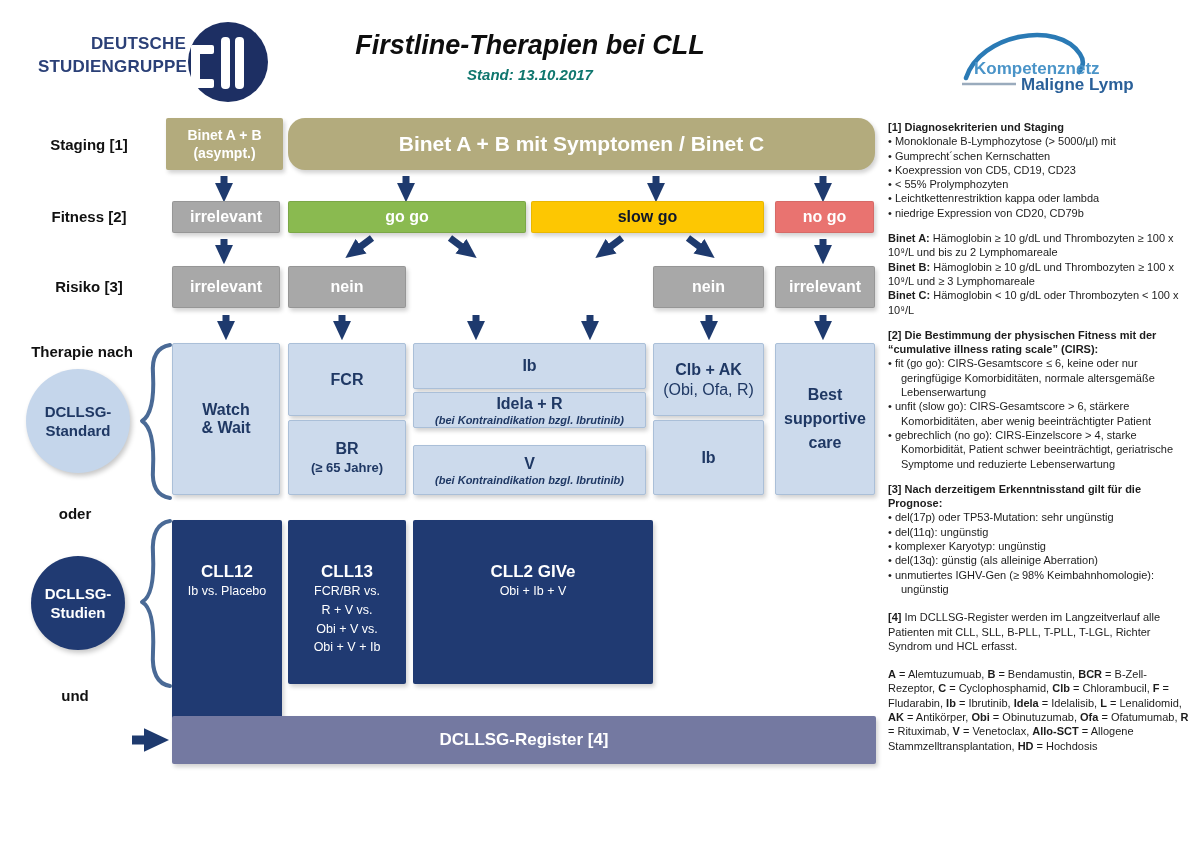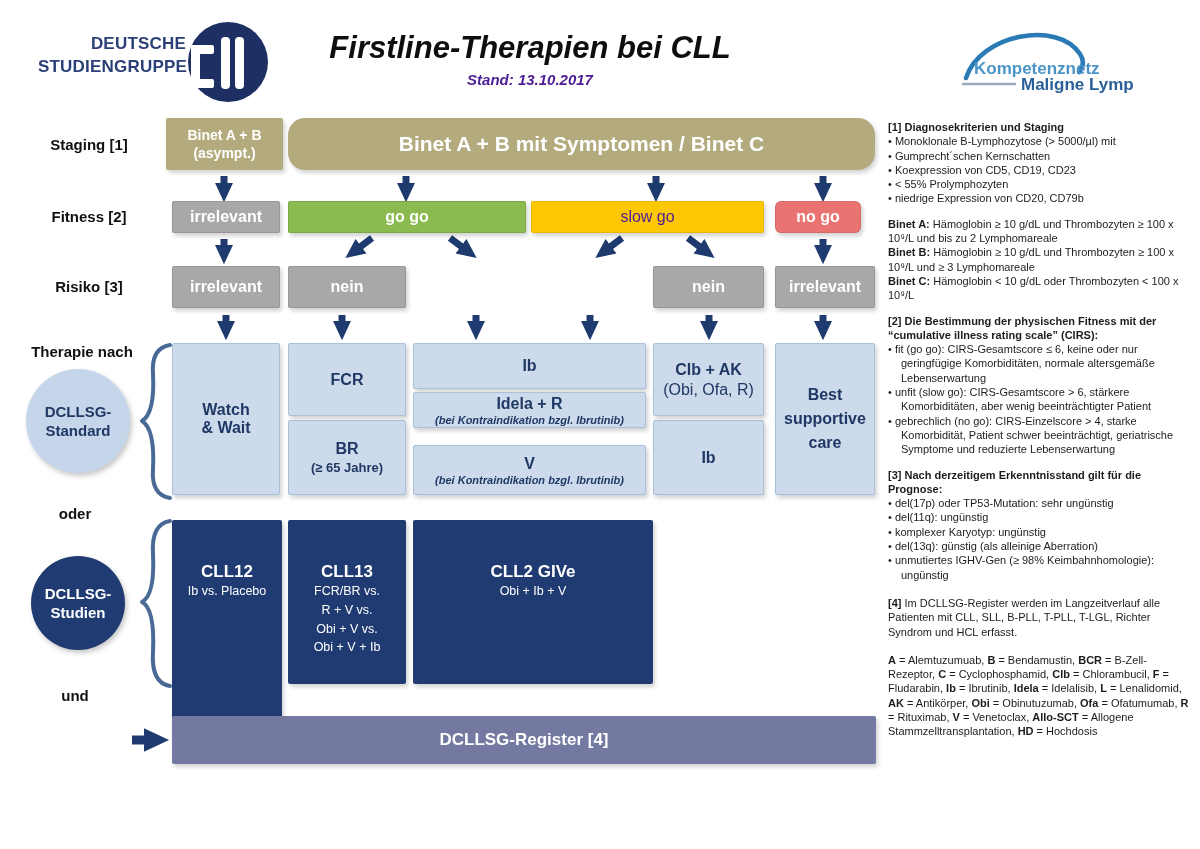--- a/index.html
+++ b/index.html
@@ -4,32 +4,32 @@
 <style>
   html,body{margin:0;padding:0;}
   body{font-family:"Liberation Sans",sans-serif;background:#fff;}
   #page{position:relative;width:1200px;height:849px;background:#ffffff;overflow:hidden;}
 
   
   .dsg-text{position:absolute;left:38px;top:33px;width:148px;text-align:right;
     color:var(--c-dsg);font-weight:700;font-size:17px;line-height:1.35;letter-spacing:.2px;}
   .dsg-circle{position:absolute;left:186px;top:20px;}
   .title-block{position:absolute;left:310px;top:30px;width:440px;text-align:center;}
-  .main-title{font-size:31px;font-weight:800;font-style:italic;color:#0e0e0e;}
-  .sub-title{font-size:15px;font-weight:700;font-style:italic;color:#4c1d95;margin-top:5px;}
+  .main-title{font-size:27px;font-weight:800;font-style:italic;color:#0e0e0e;}
+  .sub-title{font-size:15px;font-weight:700;font-style:italic;color:#0f766e;margin-top:5px;}
   .kml-logo{position:absolute;left:958px;top:20px;}
 
   
   .box{position:absolute;display:flex;flex-direction:column;align-items:center;justify-content:center;
     text-align:center;border-radius:2px;box-shadow:2px 3px 4px rgba(0,0,0,.18);box-sizing:border-box;}
   .pre{white-space:pre-line;}
   .tan{background:var(--c-tan);color:#fff;font-weight:700;}
   .gray{background:var(--c-gray);color:#fff;font-weight:700;border:1px solid rgba(0,0,0,.10);}
   .green{background:var(--c-green);color:#fff;font-weight:700;border:1px solid rgba(0,0,0,.10);}
-  .yellow{background:var(--c-yellow);color:#4c1d95;font-weight:400;border:1px solid rgba(0,0,0,.08);}
+  .yellow{background:var(--c-yellow);color:#0f172a;font-weight:700;border:1px solid rgba(0,0,0,.08);}
   .red{background:var(--c-red);color:#fff;font-weight:700;border:1px solid rgba(0,0,0,.08);}
   .orange{background:var(--c-orange);color:#fff;font-weight:700;border:1px solid rgba(0,0,0,.08);}
   .lb{background:var(--c-lightblue);color:var(--c-navytext);font-weight:700;
     border:1px solid #aabfd8;}
   .navy{background:var(--c-navy);color:#fff;}
   .reg{background:var(--c-register);color:#fff;font-weight:700;font-size:17px;}
 
   .fs17{font-size:21px;border-radius:17px;} .fs16{font-size:16px;} .fs14{font-size:14px;line-height:1.3;}
   .sub-sm{font-size:13px;font-weight:600;margin-top:2px;}
   .sub-reg{font-size:16px;font-weight:400;margin-top:2px;}
@@ -136,21 +136,21 @@
 Studien</div>
   <div class="rowlab" style="left:40px;top:687px;width:70px;">und</div>
 
   <div class="box tan fs14 pre layer" style="left:166px;top:118px;width:117px;height:52px;">Binet A + B
 (asympt.)</div>
   <div class="box tan fs17 layer" style="left:288px;top:118px;width:587px;height:52px;">Binet A + B mit Symptomen / Binet C</div>
 
   <div class="box gray fs16 layer" style="left:172px;top:201px;width:108px;height:32px;">irrelevant</div>
   <div class="box green fs16 layer" style="left:288px;top:201px;width:238px;height:32px;">go go</div>
   <div class="box yellow fs16 layer" style="left:531px;top:201px;width:233px;height:32px;">slow go</div>
-  <div class="box red fs16 layer" style="left:775px;top:201px;width:86px;height:32px;border-radius:6px;">no go</div>
+  <div class="box red fs16 layer" style="left:775px;top:201px;width:99px;height:32px;">no go</div>
 
   <div class="box gray fs16 layer" style="left:172px;top:266px;width:108px;height:42px;">irrelevant</div>
   <div class="box gray fs16 layer" style="left:288px;top:266px;width:118px;height:42px;">nein</div>
   <div class="box gray fs16 layer" style="left:653px;top:266px;width:111px;height:42px;">nein</div>
   <div class="box gray fs16 layer" style="left:775px;top:266px;width:100px;height:42px;">irrelevant</div>
 
   <div class="box lb fs16 pre layer" style="left:172px;top:343px;width:108px;height:152px;">Watch
 &amp; Wait</div>
   <div class="box lb fs16 layer" style="left:288px;top:343px;width:118px;height:73px;">FCR</div>
   <div class="box lb layer" style="left:288px;top:420px;width:118px;height:75px;">
@@ -200,20 +200,21 @@
   <div class="box reg layer" style="left:172px;top:716px;width:704px;height:48px;">DCLLSG-Register [4]</div>
 
   <div class="notes">
     <div class="sec">
       <div class="ntitle">[1]  Diagnosekriterien und Staging</div>
       <div>
           <div class="bullet">Monoklonale B-Lymphozytose (&gt; 5000/µl) mit</div>
           <div class="bullet">Gumprecht´schen Kernschatten</div>
           <div class="bullet">Koexpression von CD5, CD19, CD23</div>
           <div class="bullet">&lt; 55% Prolymphozyten</div>
+          <div class="bullet">Leichtkettenrestriktion kappa oder lambda</div>
           <div class="bullet">niedrige Expression von CD20, CD79b</div>
         </div>
     </div>
     <div class="sec">
         <div class="binet-line"><b>Binet A:</b> Hämoglobin ≥ 10 g/dL und Thrombozyten ≥ 100 x 10⁹/L und bis zu 2 Lymphomareale</div>
         <div class="binet-line"><b>Binet B:</b> Hämoglobin ≥ 10 g/dL und Thrombozyten ≥ 100 x 10⁹/L und ≥ 3 Lymphomareale</div>
         <div class="binet-line"><b>Binet C:</b> Hämoglobin &lt; 10 g/dL oder Thrombozyten &lt; 100 x 10⁹/L</div>
       </div>
     <div class="sec">
       <div class="ntitle">[2]  Die Bestimmung der physischen Fitness mit der “cumulative illness rating scale” (CIRS):</div>

